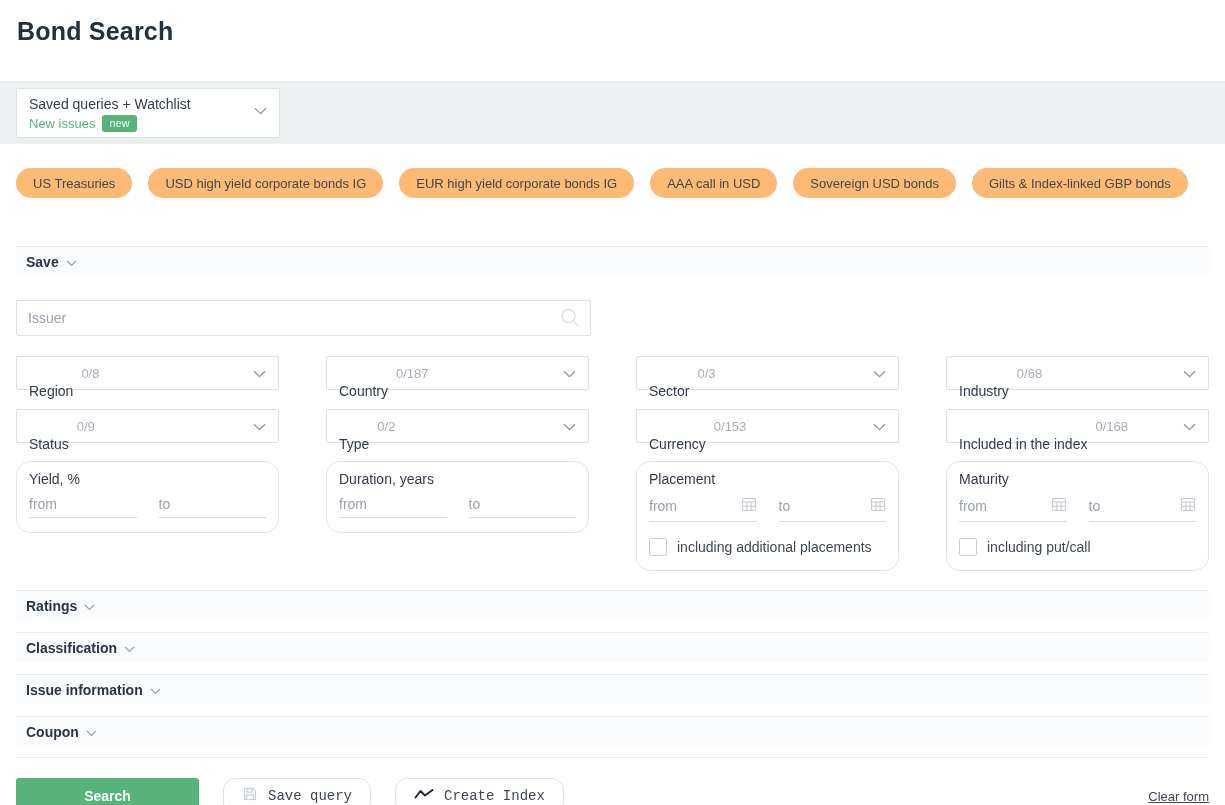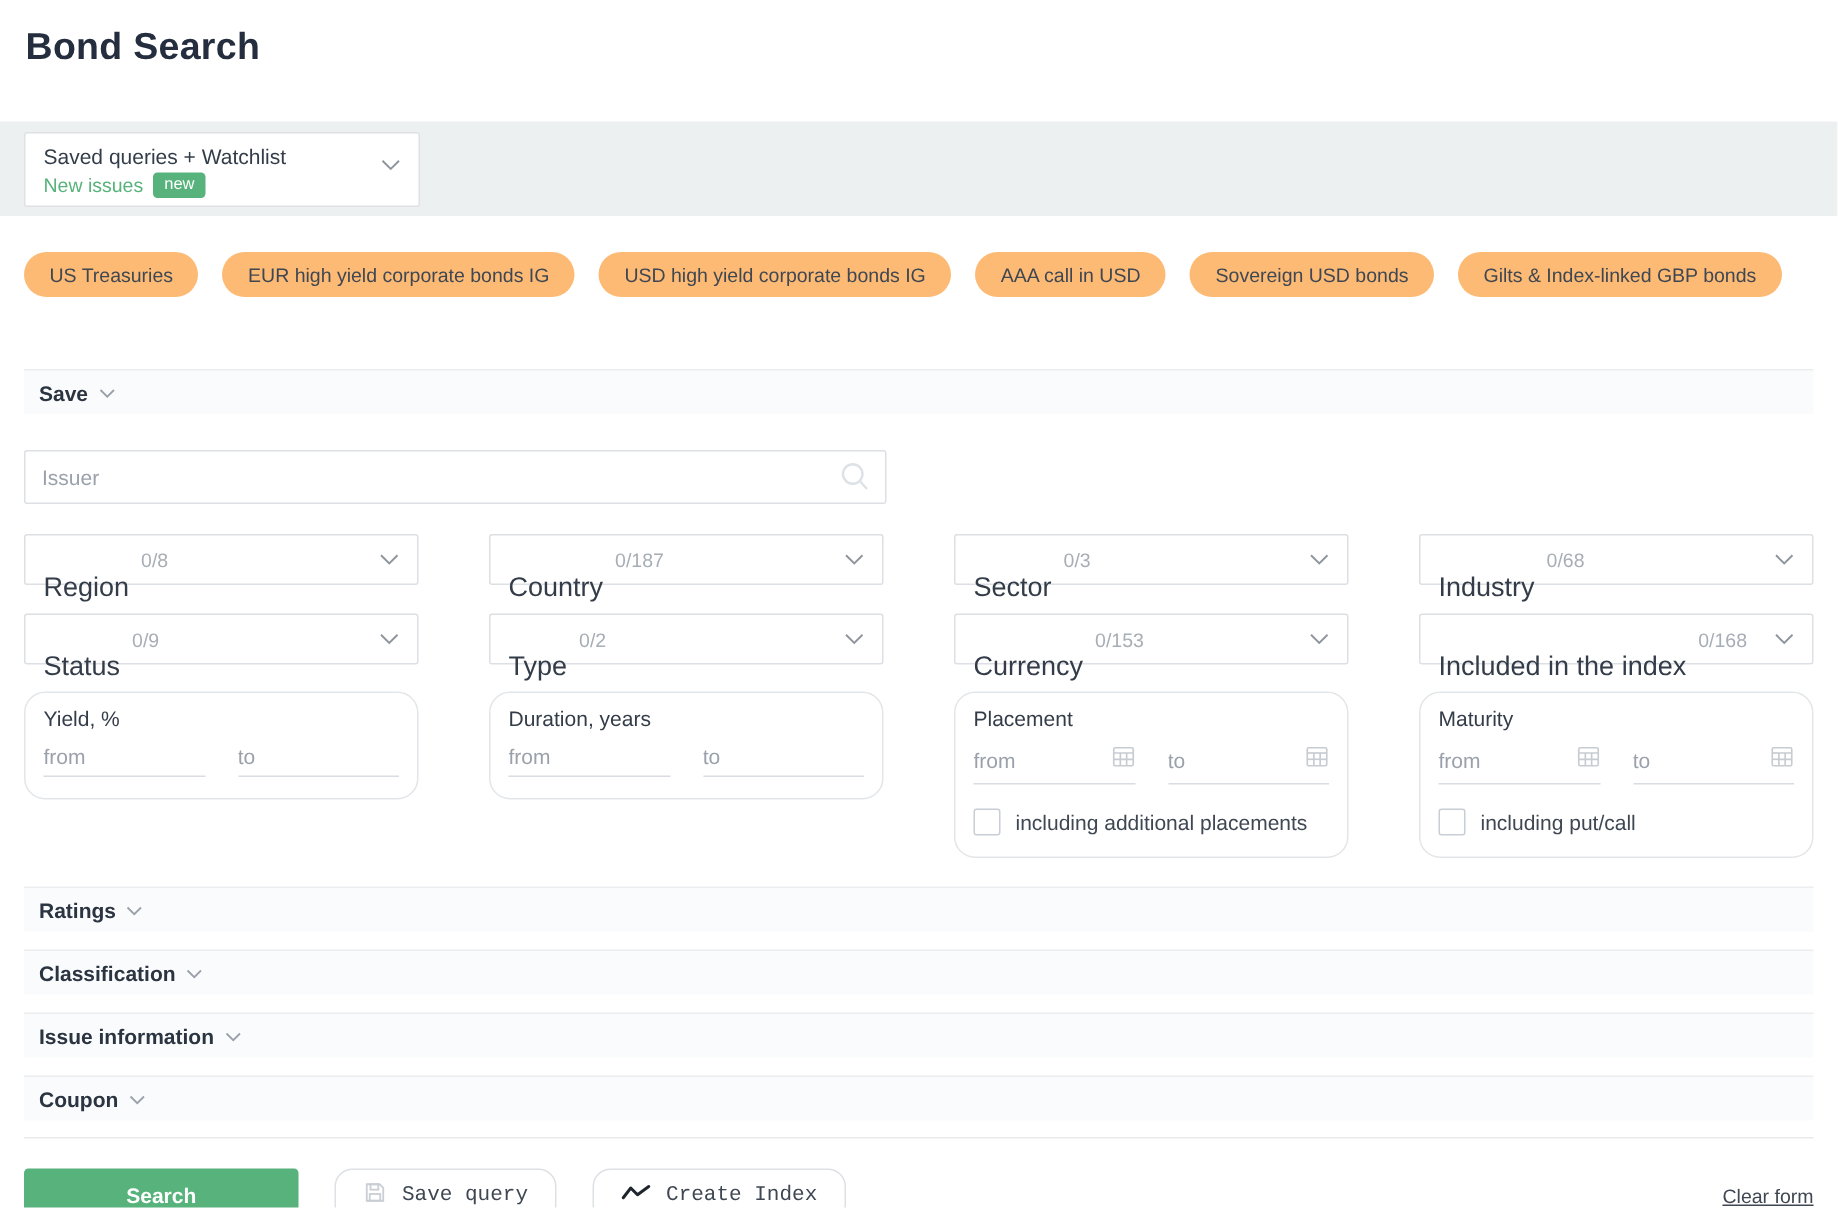--- a/index.html
+++ b/index.html
@@ -83,21 +83,21 @@
   
   .dd-grid {
     margin-top: 20px;
     display: grid; grid-template-columns: repeat(4, 1fr);
     column-gap: 47px; row-gap: 19px;
   }
   .dd {
     height: 34px; background: #fff; border: 1px solid #dcdfe3; border-radius: 2px;
     display: flex; align-items: center; padding: 0 12px; cursor: pointer;
   }
-  .dd-label { font-size: 18px; color: #333c48; margin-top: 36px; }
+  .dd-label { font-size: 14px; color: #333c48; margin-top: 36px; }
   .dd-count { font-size: 13px; color: #a8aeb6; margin-left: 8px; }
   .dd .chev { margin-left: auto; }
   
   .range-grid {
     margin-top: 18px;
     display: grid; grid-template-columns: repeat(4, 1fr);
     column-gap: 47px; align-items: start;
   }
   .range-box {
     border: 1px solid #e3e6e9; border-radius: 14px; background: #fff;
@@ -158,22 +158,22 @@
         </svg></span>
     <div class="sel-sub">
       <span class="sub-link">New issues</span>
       <span class="badge-new">new</span>
     </div>
   </div>
 </div>
 
 <div class="chips">
   <span class="chip">US Treasuries</span>
+  <span class="chip">USD high yield corporate bonds IG</span>
   <span class="chip">EUR high yield corporate bonds IG</span>
-  <span class="chip">USD high yield corporate bonds IG</span>
   <span class="chip">AAA call in USD</span>
   <span class="chip">Sovereign USD bonds</span>
   <span class="chip">Gilts &amp; Index-linked GBP bonds</span>
 </div>
 
 <main>
 
   <div class="section-band first">
     <span class="band-title">Save</span>
     <span class="chev"><svg width="11" height="7" viewBox="0 0 11 7">

